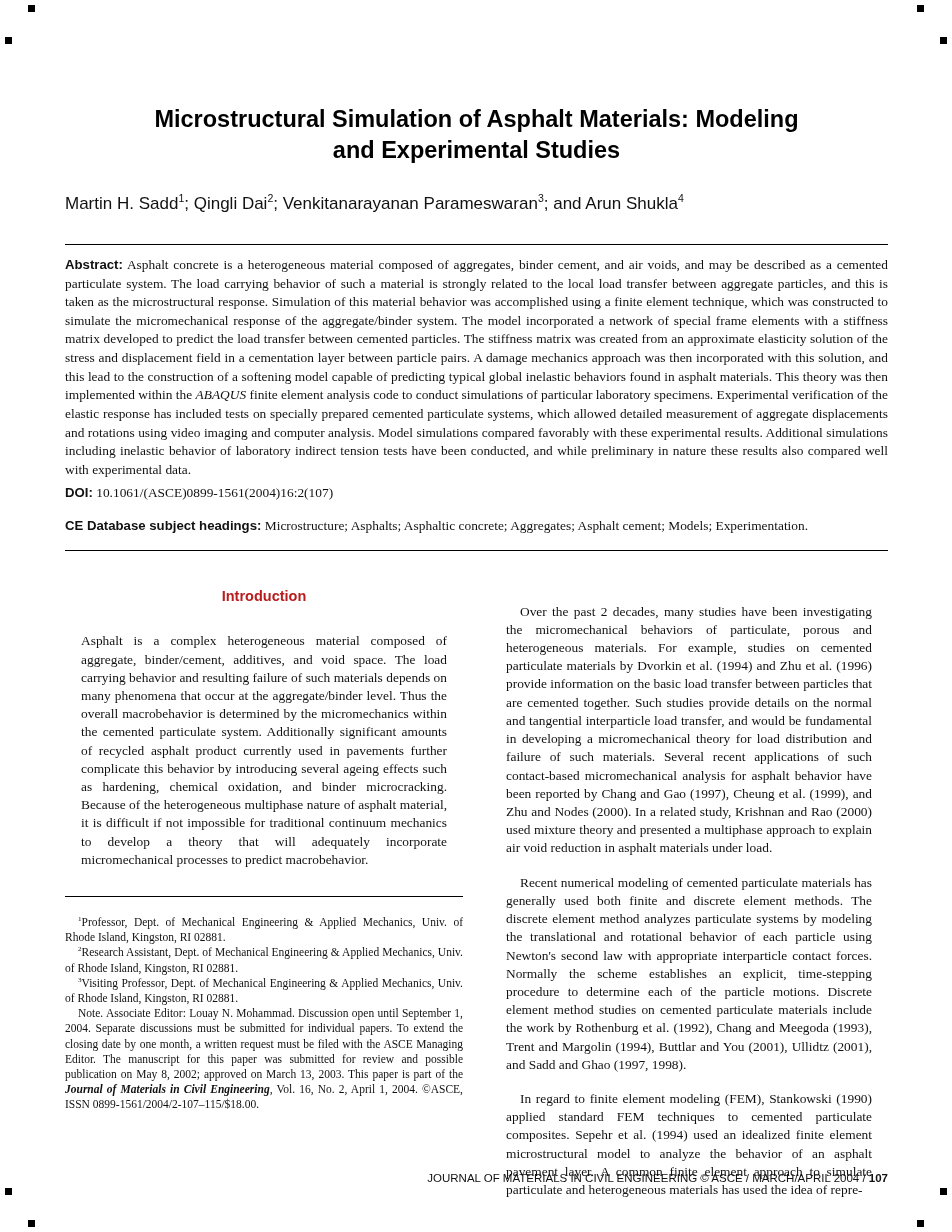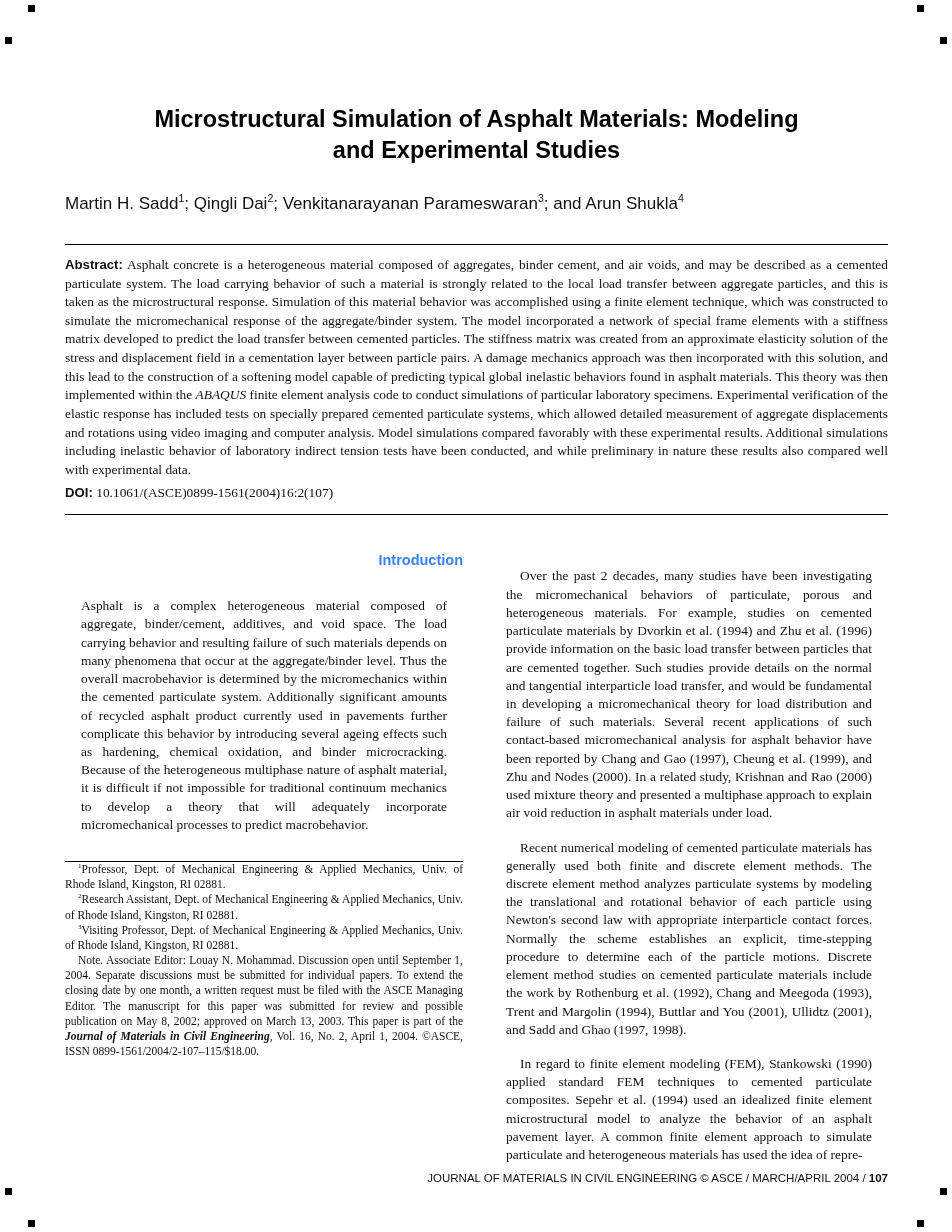--- a/index.html
+++ b/index.html
@@ -38,28 +38,28 @@
   .italic { font-style:italic; }
 
   .doi-line { margin-top:6px; font-size:13.4px; }
   .ce-line { margin-top:15px; font-size:13.4px; line-height:1.5; text-align:justify; }
 
   .columns { display:flex; gap:27px; margin-top:36px; }
   .col { width:398px; font-size:13.4px; line-height:1.36; text-align:justify; }
 
   .section-heading {
     font-family:"Liberation Sans", sans-serif; font-weight:bold; font-size:14.5px;
-    margin-bottom:26px; text-align:right; color:#3b82f6;
+    margin-bottom:26px; text-align:center; color:#b91c1c;
   }
   .body-para { margin:16px; }
   .indent { text-indent:14px; }
 
   .fn-rule { border:none; border-top:1px solid #000; margin-top:27px; }
   .footnotes {
-    margin-top:0; font-size:11.5px; line-height:1.32; text-align:justify;
+    margin-top:18px; font-size:11.5px; line-height:1.32; text-align:justify;
   }
   .footnotes p { margin:0; text-indent:13px; }
   .journal-ref { font-weight:bold; font-style:italic; }
 
   .page-footer {
     position:absolute; left:65px; top:1172px; width:823px; text-align:right;
     font-family:"Liberation Sans", sans-serif; font-size:11.5px; color:#111;
   }
   .page-footer .pagenum { font-weight:bold;margin-top:14px; }
 </style>
@@ -83,20 +83,21 @@
     </h1>
 
   <div class="authors"><span>Martin H. Sadd</span><sup>1</sup><span>; </span><span>Qingli Dai</span><sup>2</sup><span>; </span><span>Venkitanarayanan Parameswaran</span><sup>3</sup><span>; and </span><span>Arun Shukla</span><sup>4</sup></div>
 
   <hr class="rule rule-top">
 
   <p class="abstract"><span class="label-sans">Abstract:</span> <span>Asphalt concrete is a heterogeneous material composed of aggregates, binder cement, and air voids, and may be described as a cemented particulate system. The load carrying behavior of such a material is strongly related to the local load transfer between aggregate particles, and this is taken as the microstructural response. Simulation of this material behavior was accomplished using a finite element technique, which was constructed to simulate the micromechanical response of the aggregate/binder system. The model incorporated a network of special frame elements with a stiffness matrix developed to predict the load transfer between cemented particles. The stiffness matrix was created from an approximate elasticity solution of the stress and displacement field in a cementation layer between particle pairs. A damage mechanics approach was then incorporated with this solution, and this lead to the construction of a softening model capable of predicting typical global inelastic behaviors found in asphalt materials. This theory was then implemented within the </span><span class="italic">ABAQUS</span><span> finite element analysis code to conduct simulations of particular laboratory specimens. Experimental verification of the elastic response has included tests on specially prepared cemented particulate systems, which allowed detailed measurement of aggregate displacements and rotations using video imaging and computer analysis. Model simulations compared favorably with these experimental results. Additional simulations including inelastic behavior of laboratory indirect tension tests have been conducted, and while preliminary in nature these results also compared well with experimental data.</span></p>
 
   <p class="doi-line"><span class="label-sans">DOI:</span> <span>10.1061/(ASCE)0899-1561(2004)16:2(107)</span></p>
 
+  <p class="ce-line"><span class="label-sans">CE Database subject headings:</span> <span>Microstructure; Asphalts; Asphaltic concrete; Aggregates; Asphalt cement; Models; Experimentation.</span></p>
 
   <hr class="rule rule-bottom">
 
   <div class="columns">
 
     <div class="col">
       <h2 class="section-heading">Introduction</h2>
       <p class="body-para">Asphalt is a complex heterogeneous material composed of aggregate, binder/cement, additives, and void space. The load carrying behavior and resulting failure of such materials depends on many phenomena that occur at the aggregate/binder level. Thus the overall macrobehavior is determined by the micromechanics within the cemented particulate system. Additionally significant amounts of recycled asphalt product currently used in pavements further complicate this behavior by introducing several ageing effects such as hardening, chemical oxidation, and binder microcracking. Because of the heterogeneous multiphase nature of asphalt material, it is difficult if not impossible for traditional continuum mechanics to develop a theory that will adequately incorporate micromechanical processes to predict macrobehavior.</p>
 
       <hr class="fn-rule">

